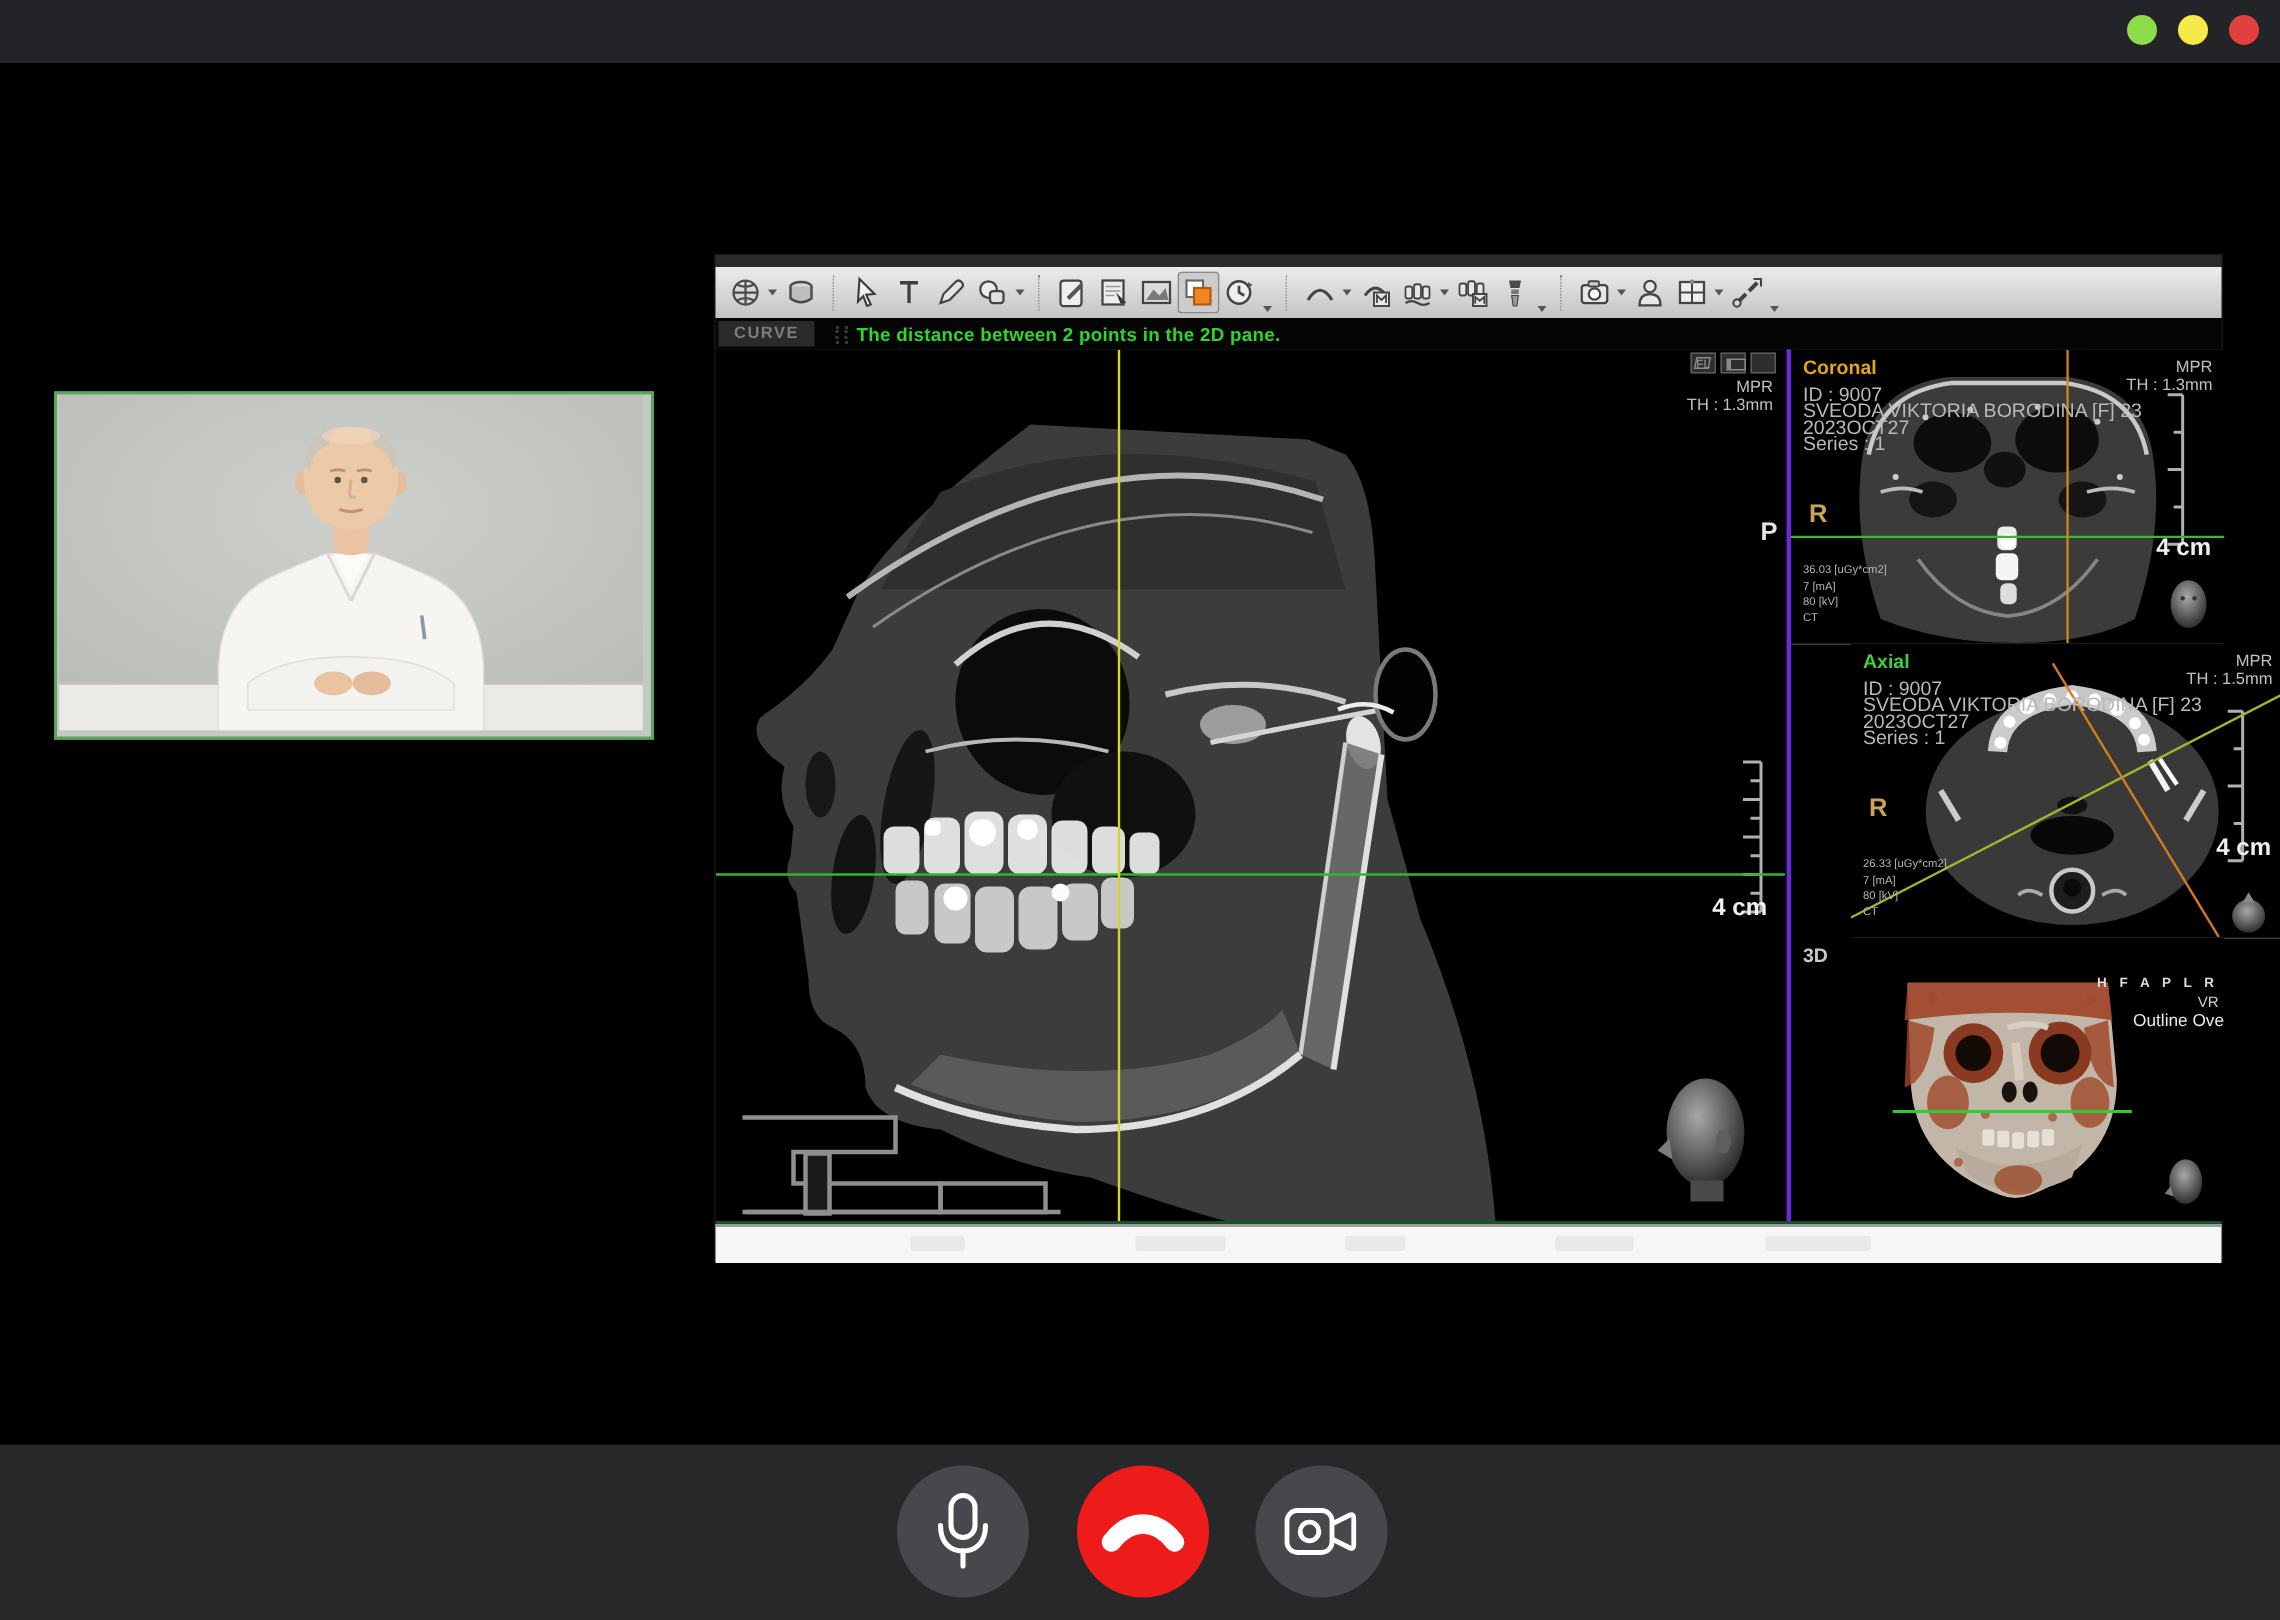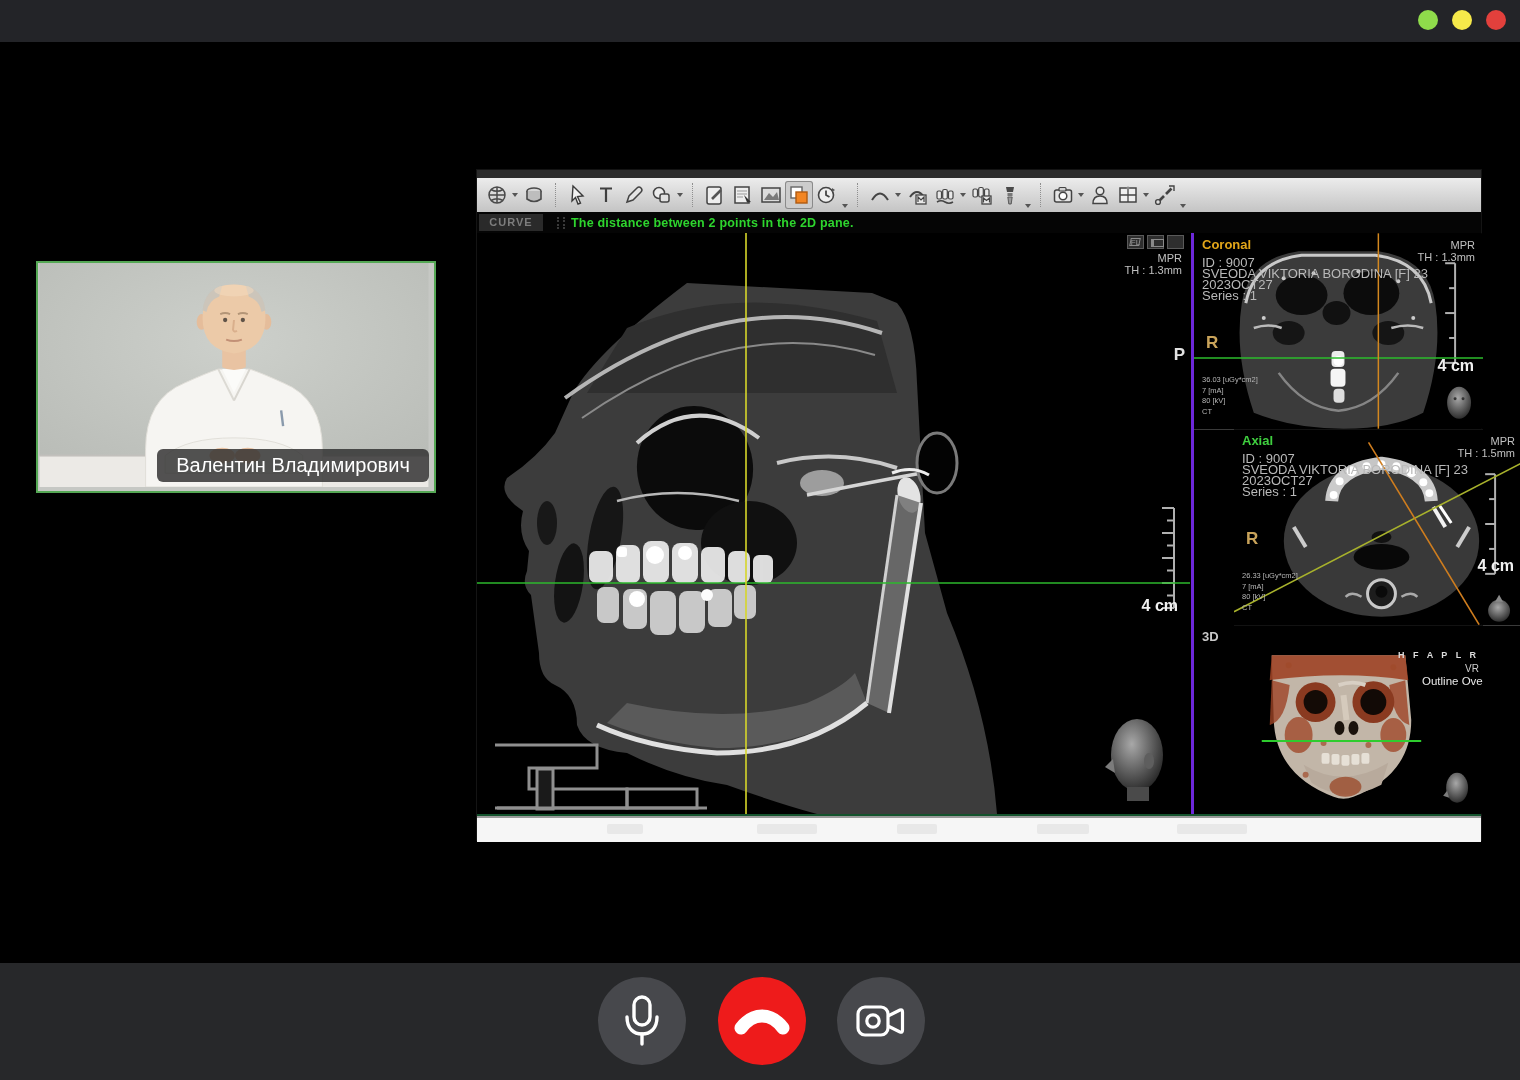--- a/index.html
+++ b/index.html
@@ -105,21 +105,20 @@
       <path d="M184,52 Q189,50 194,52" stroke="#b39577" stroke-width="2" fill="none"></path>
       <path d="M202,52 Q207,50 212,52" stroke="#b39577" stroke-width="2" fill="none"></path>
       <circle cx="189" cy="58" r="2.2" fill="#5f5348"></circle>
       <circle cx="207" cy="58" r="2.2" fill="#5f5348"></circle>
       <path d="M198,58 L197,68 Q198,71 201,69" stroke="#d9af8c" stroke-width="2" fill="none"></path>
       <path d="M190,78 Q198,81 206,78" stroke="#c29076" stroke-width="2" fill="none"></path>
       <path d="M128,196 Q150,178 198,178 Q246,178 268,196 L268,214 H128 Z" fill="#f3f2ee" stroke="#e0ded8"></path>
       <ellipse cx="186" cy="196" rx="13" ry="8" fill="#e9c3a2"></ellipse>
       <ellipse cx="212" cy="196" rx="13" ry="8" fill="#e5bd9c"></ellipse>
     </svg>
-    <div class="name-label">Валентин Владимирович</div>
   </div>
 
 
   <div class="viewer">
     <div class="vtop"></div>
 
     <div class="toolbar">
       <span class="ticon">
         <svg width="24" height="24" viewBox="0 0 24 24" fill="none" stroke="#4a4a4a" stroke-width="1.5">
           <circle cx="12" cy="12" r="8"></circle>

